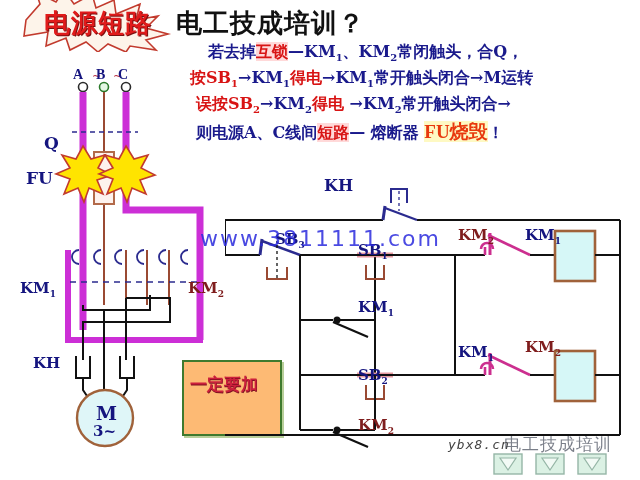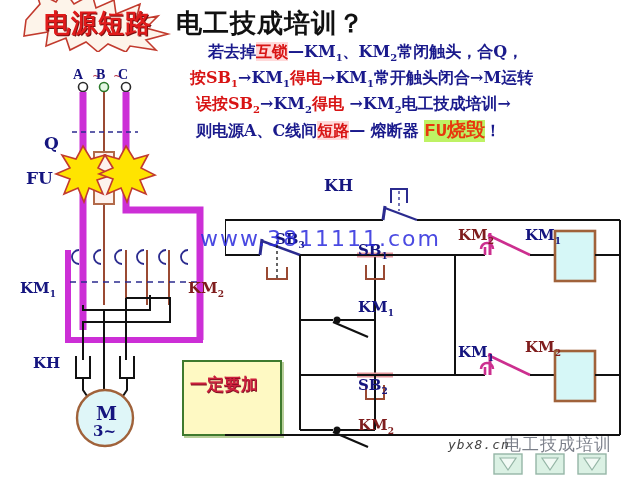--- a/index.html
+++ b/index.html
@@ -32,37 +32,37 @@
   .desc{
     font-size:16px;font-weight:bold;color:#1a1a8c;
     font-family:"DejaVu Serif","Liberation Serif",serif;
     letter-spacing:0px;
   }
   .desc sub{font-size:10px;}
   .hi-red{color:#d81414;}
   .mark-red{color:#d81414;background:#ffd9d9;}
   .fu-burn{
     color:#e8380d;font-size:19px;font-weight:bold;
-    font-family:Liberation Mono, monospace;
-    background:#bef264;
+    font-family:Liberation Serif, serif;
+    background:#fef9c3;
   }
 
   
   .lbl{
     font-size:15px;font-weight:bold;color:#15157f;
     font-family:"DejaVu Serif","Liberation Serif",serif;
   }
   .lbl sub{font-size:9px;}
   .lbl-red{color:#7f1d1d;}
   .lbl-phase{font-size:14px;font-weight:bold;color:#15157f;}
 
   
   #note-box{
     left:182px;top:360px;width:96px;height:72px;
-    background:#fef9c3;border:2px solid #3f7a2e;
+    background:#fdba74;border:2px solid #3f7a2e;
     box-shadow:2px 2px 0 #b9cf9a;
   }
   #note-box .nl{
     position:absolute;left:6px;font-size:17px;font-weight:bold;color:#cc1f3c;
     font-family:"DejaVu Sans","Liberation Sans",sans-serif;
     text-shadow:0.5px 0.5px 0 #7a1020;
   }
   #note-l1{top:11px;}
   #note-l2{top:40px;}
 
@@ -94,21 +94,21 @@
 
   <div class="txt desc" style="left:200px;top:44px;margin-left:8px;">
     <span>若去掉</span><span class="mark-red">互锁</span><span>—KM</span><sub>1</sub><span>、KM</span><sub>2</sub><span>常闭触头，合Q，</span>
   </div>
 
   <div class="txt desc" style="left:190px;top:70px;">
     <span class="hi-red">按SB</span><sub class="hi-red">1</sub><span>→KM</span><sub>1</sub><span class="hi-red">得电</span><span>→KM</span><sub>1</sub><span>常开触头闭合→M运转</span>
   </div>
 
   <div class="txt desc" style="left:196px;top:96px;">
-    <span class="hi-red">误按SB</span><sub class="hi-red">2</sub><span>→KM</span><sub>2</sub><span class="hi-red">得电</span><span> →KM</span><sub>2</sub><span>电工技成培训→</span>
+    <span class="hi-red">误按SB</span><sub class="hi-red">2</sub><span>→KM</span><sub>2</sub><span class="hi-red">得电</span><span> →KM</span><sub>2</sub><span>常开触头闭合→</span>
   </div>
 
   <div class="txt desc" style="left:196px;top:122px;">
     <span>则电源A、C线间</span><span class="mark-red">短路</span><span>— 熔断器 </span><span class="fu-burn">FU烧毁</span><span>！</span>
   </div>
 
   <svg class="abs" style="left:0;top:60px;" width="230" height="420" viewBox="0 0 230 420">
 
     <circle cx="83" cy="27" r="4.5" fill="#fff" stroke="#2b2b2b" stroke-width="1.6"></circle>
     <circle cx="104" cy="27" r="4.5" fill="#e4f7e4" stroke="#2b7a2b" stroke-width="1.6"></circle>
@@ -291,21 +291,21 @@
   </div>
 
   <div class="txt lbl" style="left:358px;top:243px;">
     <span>SB</span><sub>1</sub>
   </div>
 
   <div class="txt lbl" style="left:358px;top:300px;">
     <span>KM</span><sub>1</sub>
   </div>
 
-  <div class="txt lbl" style="left:358px;top:378px;">
+  <div class="txt lbl" style="left:358px;top:368px;">
     <span>SB</span><sub>2</sub>
   </div>
 
   <div class="txt lbl lbl-red" style="left:358px;top:418px;">
     <span>KM</span><sub>2</sub>
   </div>
 
   <div class="txt lbl lbl-red" style="left:458px;top:228px;">
     <span>KM</span><sub>2</sub>
   </div>

